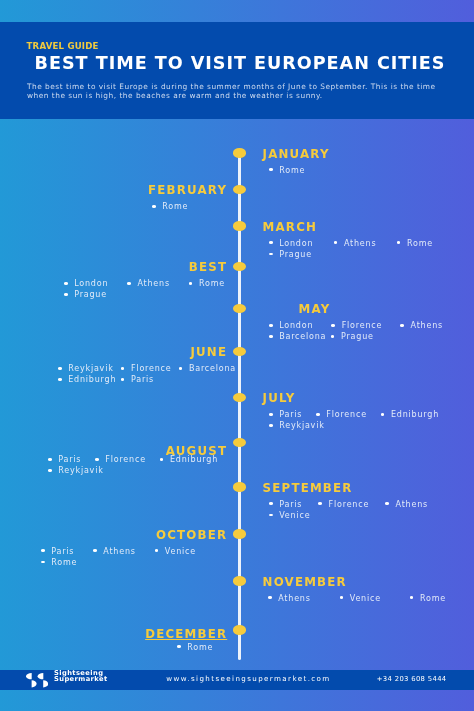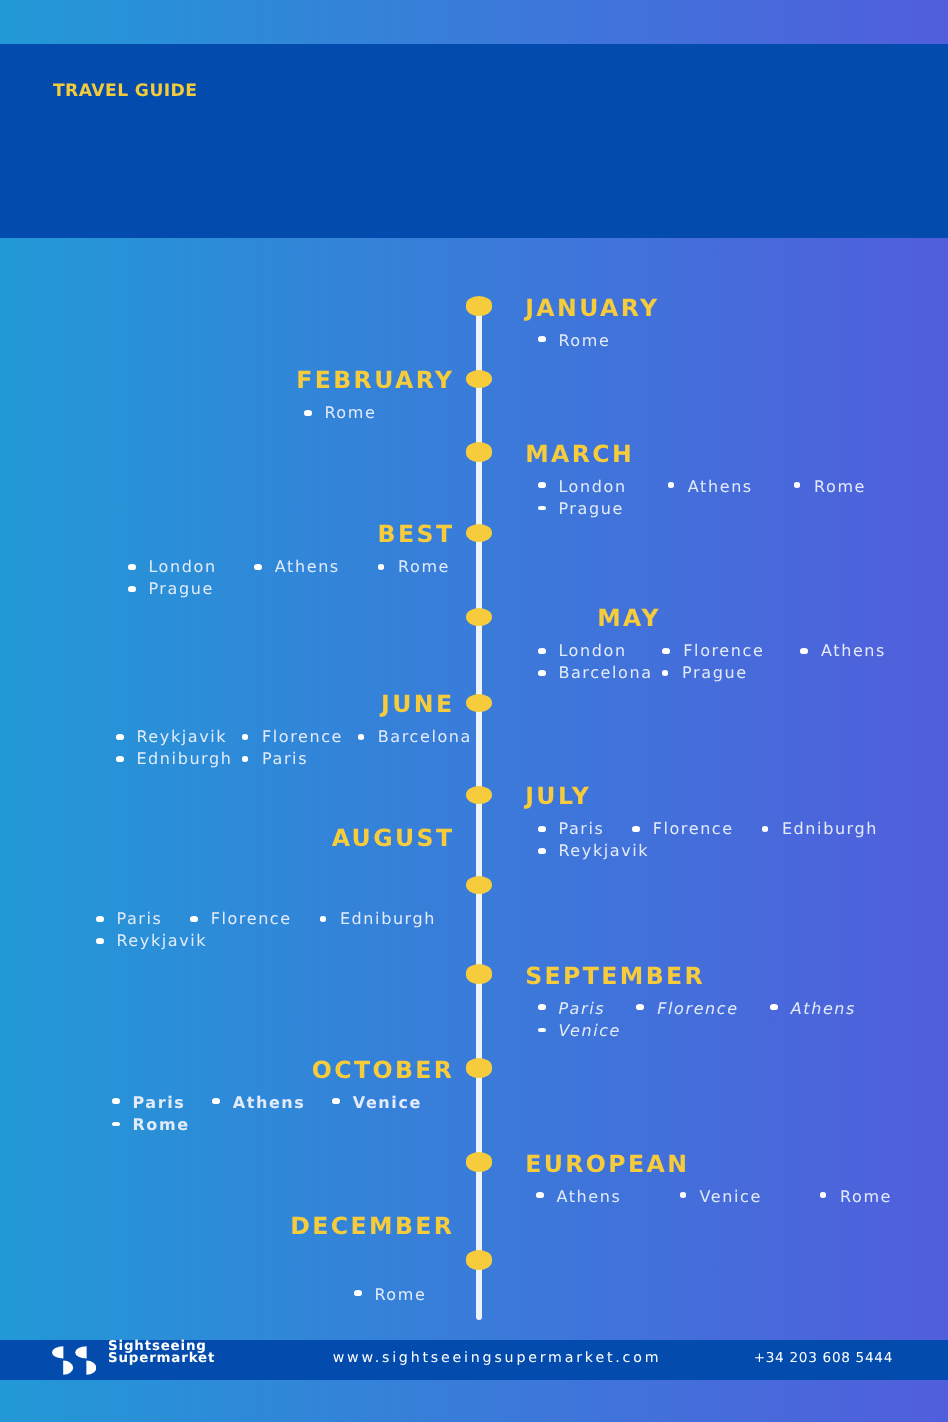--- a/index.html
+++ b/index.html
@@ -53,20 +53,22 @@
   .phone{position:absolute;right:27.5px;top:674.8px;font-size:6.8px;color:#ffffff;
     font-family:"DejaVu Sans",sans-serif;letter-spacing:0.35px;}
 </style>
 </head>
 <body>
 
 <div class="page">
 
   <div class="hdr-band"></div>
   <div class="eyebrow">TRAVEL GUIDE</div>
+  <div class="title">BEST TIME TO VISIT EUROPEAN CITIES</div>
+  <div class="subtitle">The best time to visit Europe is during the summer months of June to September. This is the time when the sun is high, the beaches are warm and the weather is sunny.</div>
 
   <div class="axis"></div>
   <div id="timeline">
       <div class="dot" style="top: 153px;"></div>
       <div class="month r" style="top: 148.8px;">JANUARY</div>
       <div class="cities" style="left: 269px; top: 164.6px; width: 170px;"><span class="city"><span class="bullet"></span><span>Rome</span></span></div>
       <div class="dot" style="top: 189.5px;"></div>
       <div class="month l" style="top: 185.3px;">FEBRUARY</div>
       <div class="cities" style="left: 152px; top: 201.1px; width: 170px;"><span class="city"><span class="bullet"></span><span>Rome</span></span></div>
       <div class="dot" style="top: 226px;"></div>
@@ -78,33 +80,33 @@
       <div class="dot" style="top: 308.5px;"></div>
       <div class="month r" style="top: 304.3px; margin-left: 36px;">MAY</div>
       <div class="cities" style="left: 269px; top: 320.1px; width: 174px;"><span class="city"><span class="bullet"></span><span>London</span></span> <span class="city"><span class="bullet"></span><span>Florence</span></span> <span class="city"><span class="bullet"></span><span>Athens</span></span> <span class="city"><span class="bullet"></span><span>Barcelona</span></span> <span class="city"><span class="bullet"></span><span>Prague</span></span></div>
       <div class="dot" style="top: 351.5px;"></div>
       <div class="month l" style="top: 347.3px; text-align: right;">JUNE</div>
       <div class="cities" style="left: 58px; top: 363.1px; width: 178px;"><span class="city"><span class="bullet"></span><span>Reykjavik</span></span> <span class="city"><span class="bullet"></span><span>Florence</span></span> <span class="city"><span class="bullet"></span><span>Barcelona</span></span> <span class="city"><span class="bullet"></span><span>Edniburgh</span></span> <span class="city"><span class="bullet"></span><span>Paris</span></span></div>
       <div class="dot" style="top: 397.5px;"></div>
       <div class="month r" style="top: 393.3px;">JULY</div>
       <div class="cities" style="left: 269px; top: 409.1px; width: 170px;"><span class="city"><span class="bullet"></span><span>Paris</span></span> <span class="city"><span class="bullet"></span><span>Florence</span></span> <span class="city"><span class="bullet"></span><span>Edniburgh</span></span> <span class="city"><span class="bullet"></span><span>Reykjavik</span></span></div>
       <div class="dot" style="top: 442.5px;"></div>
-      <div class="month l" style="top: 414px;">AUGUST</div>
+      <div class="month l" style="top: 446px;">AUGUST</div>
       <div class="cities" style="left: 48px; top: 454.1px; width: 170px;"><span class="city"><span class="bullet"></span><span>Paris</span></span> <span class="city"><span class="bullet"></span><span>Florence</span></span> <span class="city"><span class="bullet"></span><span>Edniburgh</span></span> <span class="city"><span class="bullet"></span><span>Reykjavik</span></span></div>
       <div class="dot" style="top: 487px;"></div>
       <div class="month r" style="top: 482.8px;">SEPTEMBER</div>
-      <div class="cities" style="left: 269px; top: 498.6px; width: 159px; font-style: italic;"><span class="city"><span class="bullet"></span><span>Paris</span></span> <span class="city"><span class="bullet"></span><span>Florence</span></span> <span class="city"><span class="bullet"></span><span>Athens</span></span> <span class="city"><span class="bullet"></span><span>Venice</span></span></div>
+      <div class="cities" style="left: 269px; top: 498.6px; width: 159px;"><span class="city"><span class="bullet"></span><span>Paris</span></span> <span class="city"><span class="bullet"></span><span>Florence</span></span> <span class="city"><span class="bullet"></span><span>Athens</span></span> <span class="city"><span class="bullet"></span><span>Venice</span></span></div>
       <div class="dot" style="top: 534px;"></div>
       <div class="month l" style="top: 529.8px; text-align: center;">OCTOBER</div>
-      <div class="cities" style="left: 56px; top: 545.6px; width: 155px; font-weight: bold;"><span class="city"><span class="bullet"></span><span>Paris</span></span> <span class="city"><span class="bullet"></span><span>Athens</span></span> <span class="city"><span class="bullet"></span><span>Venice</span></span> <span class="city"><span class="bullet"></span><span>Rome</span></span></div>
+      <div class="cities" style="left: 41px; top: 545.6px; width: 155px;"><span class="city"><span class="bullet"></span><span>Paris</span></span> <span class="city"><span class="bullet"></span><span>Athens</span></span> <span class="city"><span class="bullet"></span><span>Venice</span></span> <span class="city"><span class="bullet"></span><span>Rome</span></span></div>
       <div class="dot" style="top: 581px;"></div>
-      <div class="month r" style="top: 576.8px;">EUROPEAN</div>
+      <div class="month r" style="top: 576.8px;">NOVEMBER</div>
       <div class="cities" style="left: 268px; top: 592.6px; width: 178px; text-align-last: justify;"><span class="city"><span class="bullet"></span><span>Athens</span></span> <span class="city"><span class="bullet"></span><span>Venice</span></span> <span class="city"><span class="bullet"></span><span>Rome</span></span></div>
       <div class="dot" style="top: 630px;"></div>
-      <div class="month l" style="top: 608px;">DECEMBER</div>
+      <div class="month l" style="top: 629px; text-decoration: underline;">DECEMBER</div>
       <div class="cities" style="left: 177px; top: 641.6px; width: 170px;"><span class="city"><span class="bullet"></span><span>Rome</span></span></div>
     </div>
 
   <div class="ftr-band"></div>
   <div class="logo">
     <svg viewBox="0 0 23.5 16" width="23.5" height="16">
       <path d="M6.7 1.1 A5.7 3.1 0 1 0 6.7 7.3 Z" fill="#ffffff"></path>
       <path d="M6.6 8.3 A5.0 3.55 0 1 1 6.6 15.4 Z" fill="#ffffff"></path>
       <path d="M18.3 1.1 A5.7 3.1 0 1 0 18.3 7.3 Z" fill="#ffffff"></path>
       <path d="M18.2 8.3 A5.0 3.55 0 1 1 18.2 15.4 Z" fill="#ffffff"></path>

